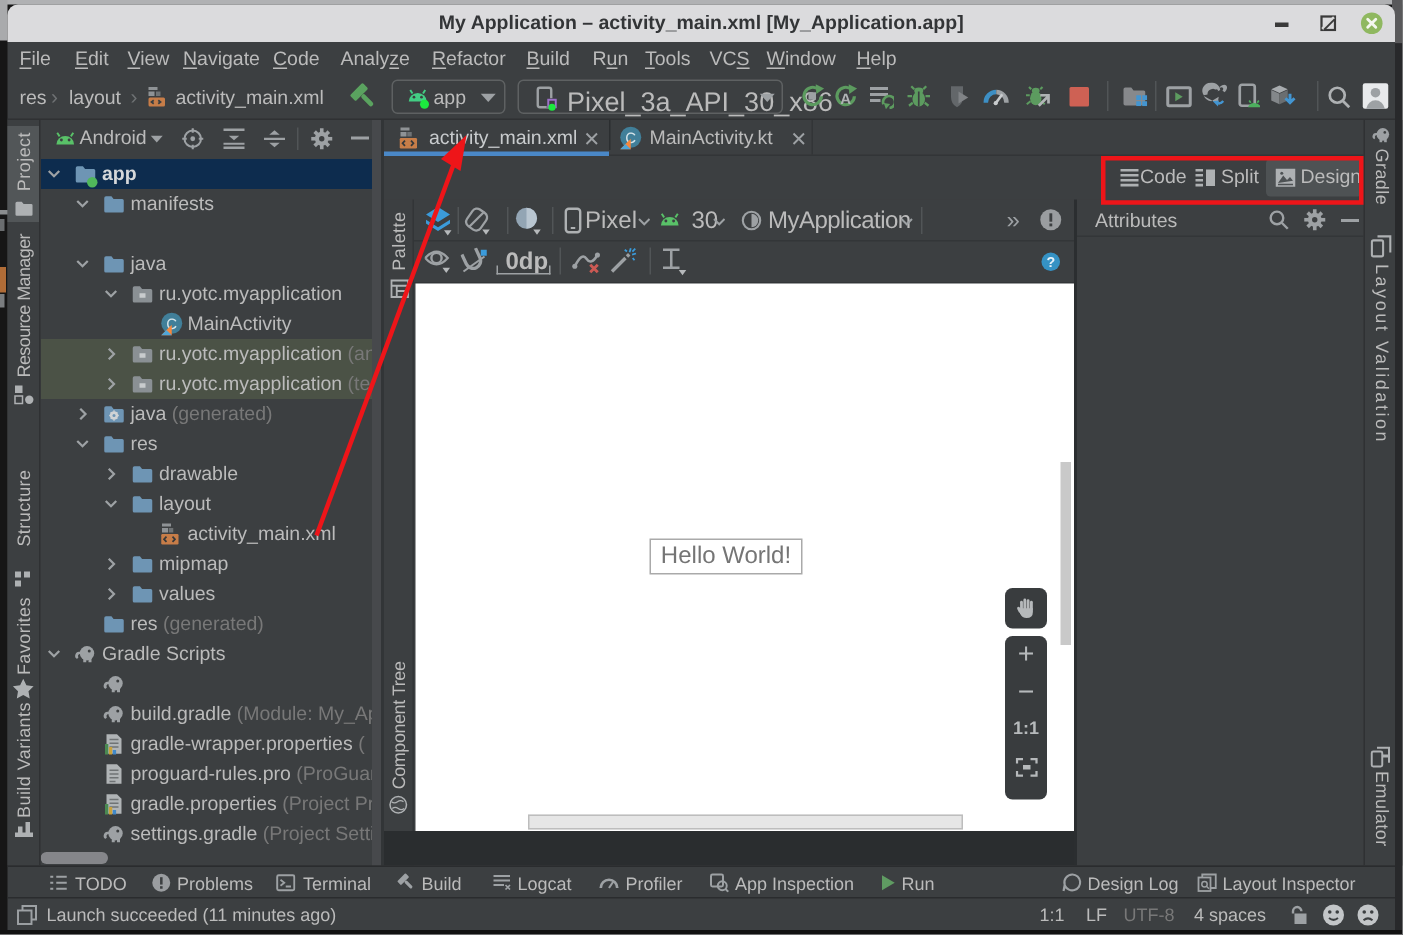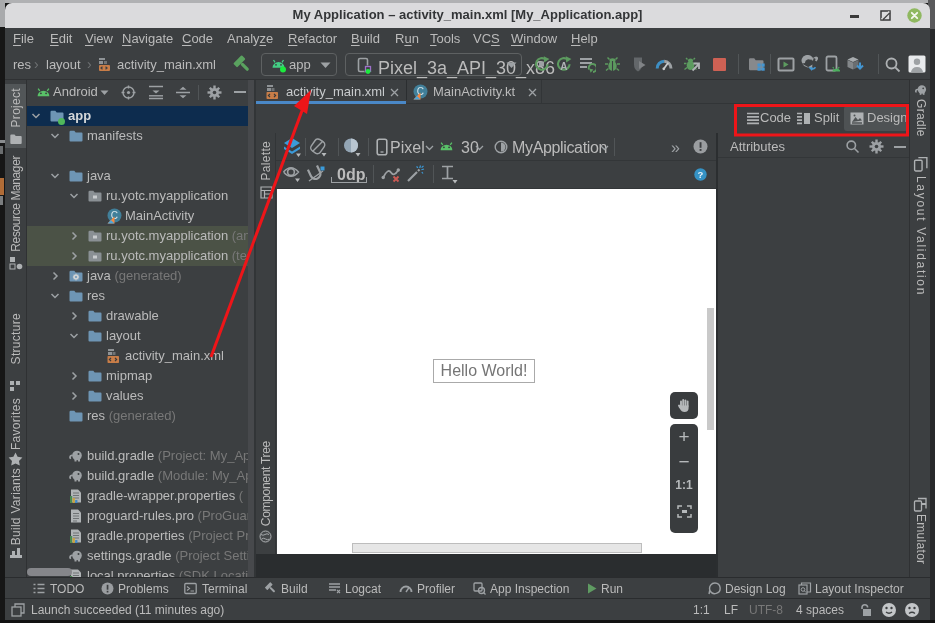--- a/index.html
+++ b/index.html
@@ -451,25 +451,33 @@
             <use href="#i-folder"></use>
           </svg>
         <span class="abs" style="left:79px;">values</span>
       </div>
       <div class="trow" style="top:326px;">
         <svg class="icon" style="left:41px" width="16" height="16">
             <use href="#i-folder"></use>
           </svg>
         <span class="abs" style="left:60px;">res <span class="gray">(generated)</span></span>
       </div>
+      <div class="trow" style="top:346px;">
+        <svg class="icon" style="left:3px;top:4px" width="12" height="12">
+            <use href="#i-chev-d"></use>
+          </svg>
+        <svg class="icon" style="left:22px" width="16" height="16">
+            <use href="#i-elephant"></use>
+          </svg>
+        <span class="abs" style="left:41px;">Gradle Scripts</span>
+      </div>
       <div class="trow" style="top:366px;">
         <svg class="icon" style="left:41px" width="16" height="16">
             <use href="#i-elephant"></use>
           </svg>
-        <span class="abs" style="left:60px;">build.gradle <span class="gray">(Project: My_Ap</span></span>
       </div>
       <div class="trow" style="top:386px;">
         <svg class="icon" style="left:41px" width="16" height="16">
             <use href="#i-elephant"></use>
           </svg>
         <span class="abs" style="left:60px;">build.gradle <span class="gray">(Module: My_Ap</span></span>
       </div>
       <div class="trow" style="top:406px;">
         <svg class="icon" style="left:41px" width="16" height="16">
             <use href="#i-propfile"></use>
@@ -486,26 +494,20 @@
         <svg class="icon" style="left:41px" width="16" height="16">
             <use href="#i-propfile"></use>
           </svg>
         <span class="abs" style="left:60px;">gradle.properties <span class="gray">(Project Pr</span></span>
       </div>
       <div class="trow" style="top:466px;">
         <svg class="icon" style="left:41px" width="16" height="16">
             <use href="#i-elephant"></use>
           </svg>
         <span class="abs" style="left:60px;">settings.gradle <span class="gray">(Project Setti</span></span>
-      </div>
-      <div class="trow" style="top:486px;">
-        <svg class="icon" style="left:41px" width="16" height="16">
-            <use href="#i-propfile"></use>
-          </svg>
-        <span class="abs" style="left:60px;">local.properties <span class="gray">(SDK Locati</span></span>
       </div>
       <div class="abs" style="left:0px;top:488px;width:45px;height:8px;border-radius:4px;background:#85868a;"></div>
     </div>
     <div class="abs" id="treesb"></div>
     <div class="abs" id="lstripe">
       <div class="abs" style="left:0;top:4px;width:21px;height:64px;background:#525658;"></div>
       <div class="abs vtext-up" style="left:4px;top:8px;">Project</div>
       <svg class="abs" style="left:4px;top:52px;" width="14" height="14" viewBox="0 0 16 16">
           <path d="M1.5,4 q0,-1.2 1.2,-1.2 h3.6 l1.4,1.8 h5.8 q1,0 1,1 v7 q0,1 -1,1 h-11 q-1,0 -1,-1 z" fill="#aeb1b3"></path>
         </svg>

